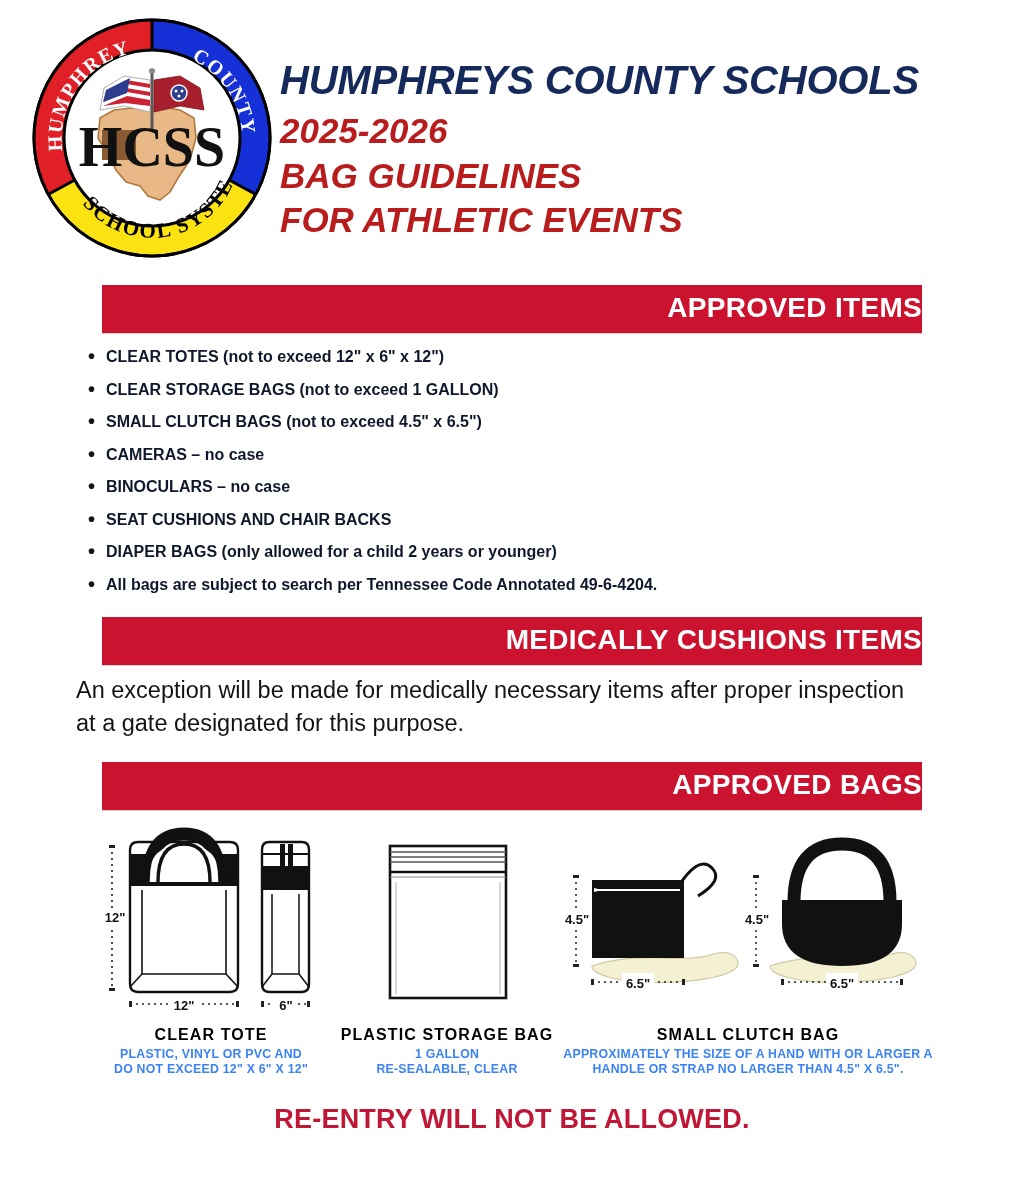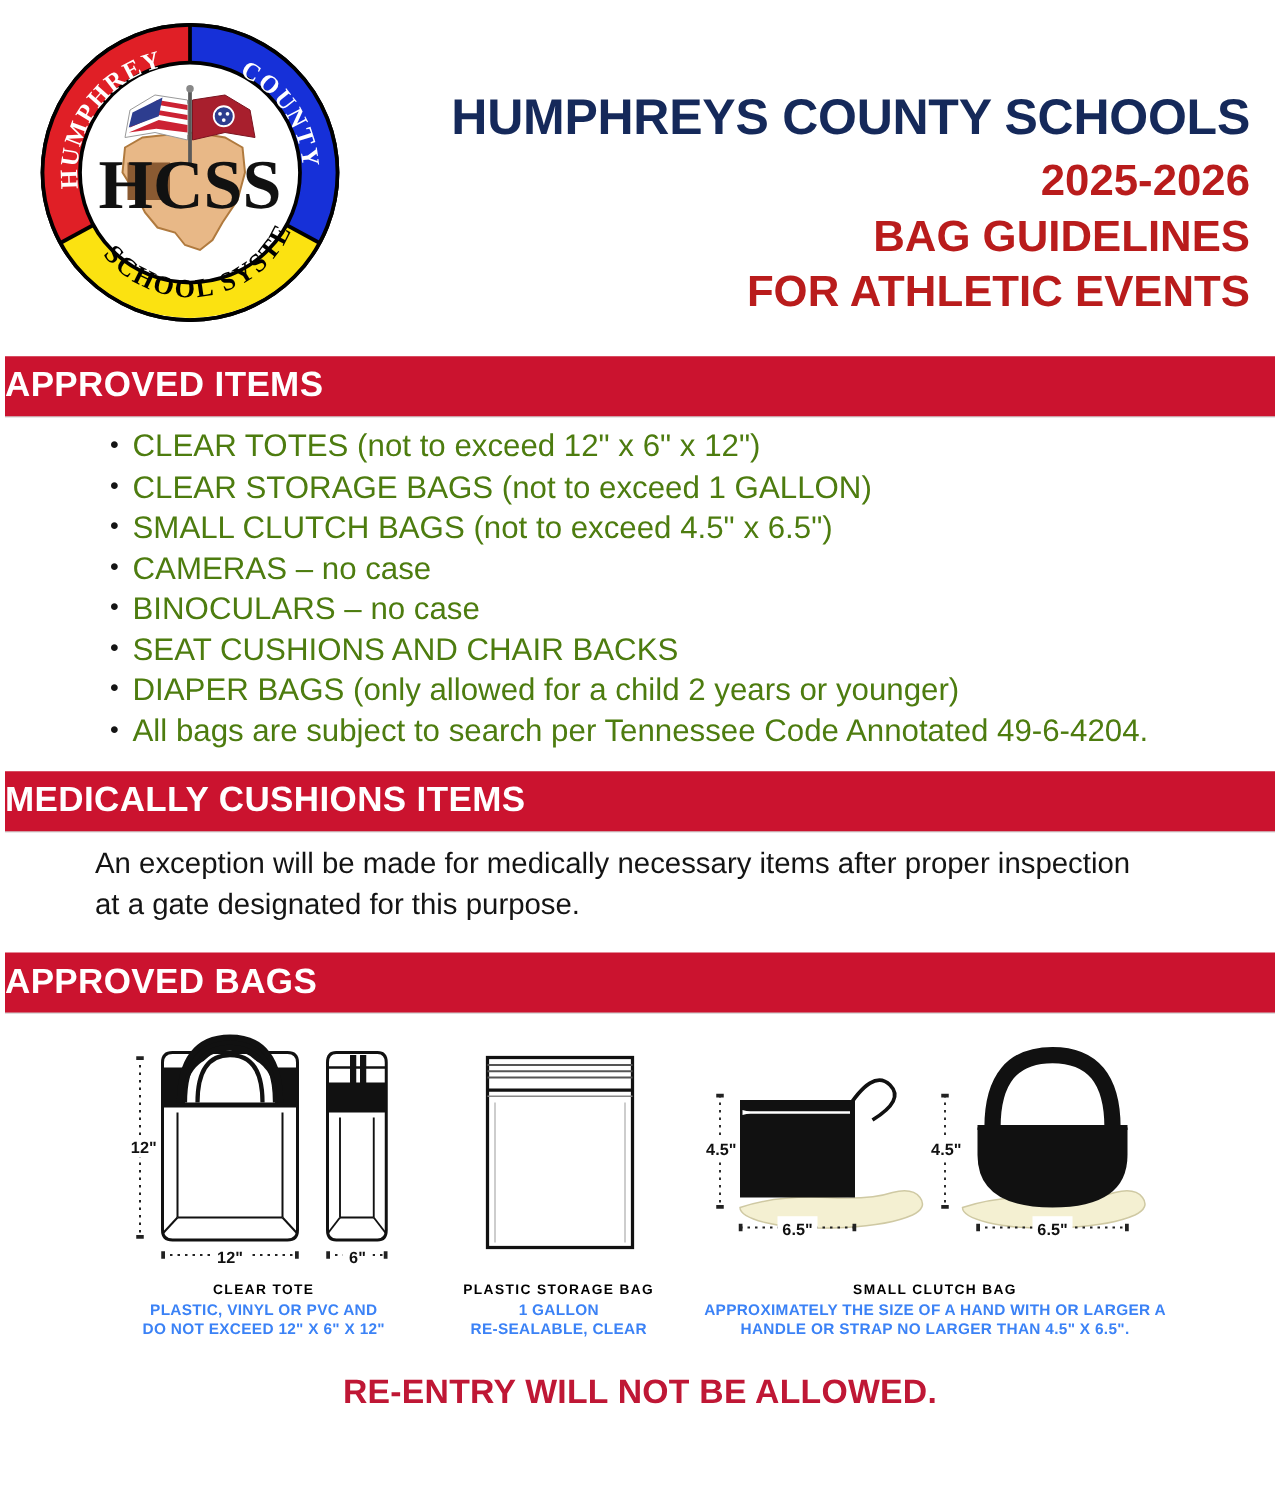--- a/index.html
+++ b/index.html
@@ -29,23 +29,24 @@
     left: 28px;
     top: 14px;
     width: 248px;
     height: 248px;
   }
   .logo-wrap svg { display: block; width: 100%; height: 100%; }
 
   .title-block {
     position: absolute;
     left: 280px;
-    top: 72px;
+    top: 58px;
     width: 720px;
-    text-align: right;
+    text-align: left;
+    font-style: italic;
   }
   .title-main {
     font-size: 40px;
     font-weight: bold;
     color: #15295a;
     letter-spacing: -0.2px;
     line-height: 1.12;
     white-space: nowrap;
   }
   .title-sub {
@@ -53,49 +54,50 @@
     font-weight: bold;
     color: #b91c1c;
     line-height: 1.28;
     margin-top: 6px;
   }
   .title-sub.l2 { margin-top: 0; }
   .title-sub.l3 { margin-top: 0; }
 
   
   .banner {
-    width: 1016px;
+    width: 820px;
     margin: 0 auto;
     background: #cb132f;
     color: #ffffff;
-    text-align: left;
+    text-align: right;
     font-size: 28px;
     font-weight: bold;
     letter-spacing: 0.3px;
     padding: 7px 0 9px 0;
     box-shadow: 0 1px 0 rgba(0,0,0,.18);
   }
 
   
   .section-body {
     width: 880px;
     margin: 0 auto;
   }
   ul.items {
     list-style: none;
     margin: 8px 0 0 0;
     padding: 0;
   }
   ul.items li {
     position: relative;
     padding-left: 34px;
-    font-size: 25px;
+    font-size: 16px;
     line-height: 32.5px;
-    color: #4d7c0f;
+    color: #0f172a;
     white-space: nowrap;
+    font-weight: bold;
   }
   ul.items li:before {
     content: "\2022";
     position: absolute;
     left: 16px;
     top: -1px;
     font-size: 20px;
     color: #141414;
   }
   .para {
@@ -114,21 +116,21 @@
     width: 920px;
     margin: 14px auto 0 auto;
     display: flex;
     align-items: flex-start;
     justify-content: space-between;
     padding: 0 34px;
   }
   .bag-group { text-align: center; }
   .bag-art { display: block; margin: 0 auto; }
   .bag-title {
-    font-size: 11px;
+    font-size: 16px;
     font-weight: bold;
     letter-spacing: 1.1px;
     color: #000;
     margin-top: 2px;
   }
   .bag-desc {
     font-size: 12.3px;
     font-weight: bold;
     letter-spacing: 0.25px;
     color: #3b82f6;

